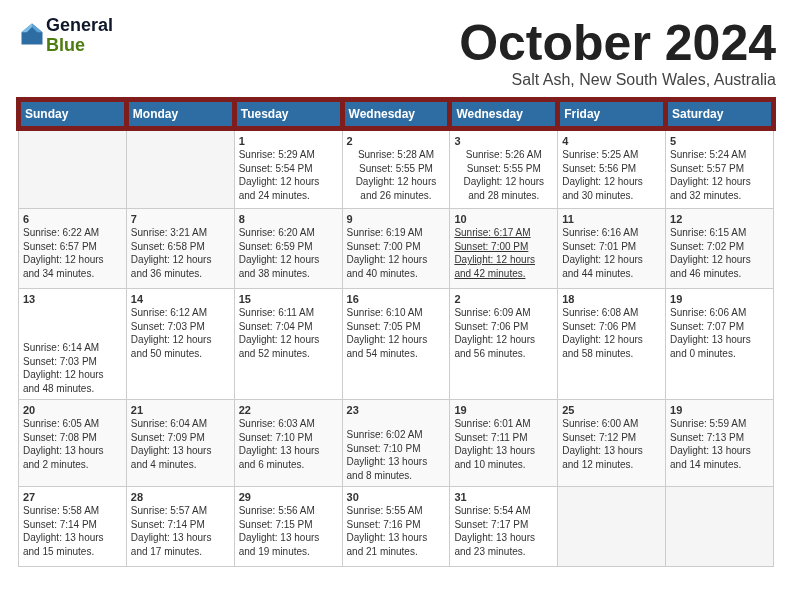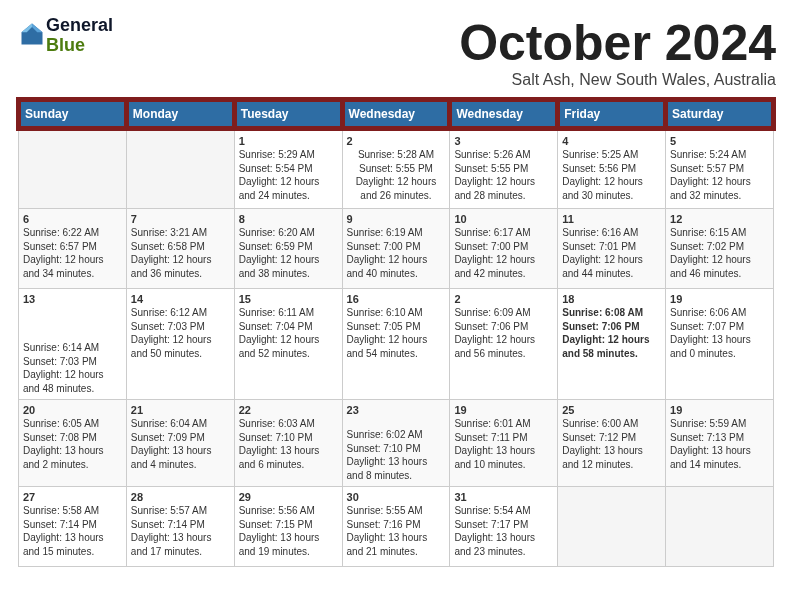--- a/index.html
+++ b/index.html
@@ -139,21 +139,21 @@
 Daylight: 12 hours and 24 minutes.</div>
         </td>
         <td>
           <span class="day-number">2</span>
           <div class="cell-text" style="white-space: pre-line; text-align: center;">Sunrise: 5:28 AM
 Sunset: 5:55 PM
 Daylight: 12 hours and 26 minutes.</div>
         </td>
         <td>
           <span class="day-number">3</span>
-          <div class="cell-text" style="white-space: pre-line;">Sunrise: 5:26 AM
+          <div class="cell-text" style="white-space: pre-line; text-align: center;">Sunrise: 5:26 AM
 Sunset: 5:55 PM
 Daylight: 12 hours and 28 minutes.</div>
         </td>
         <td>
           <span class="day-number">4</span>
           <div class="cell-text" style="white-space: pre-line;">Sunrise: 5:25 AM
 Sunset: 5:56 PM
 Daylight: 12 hours and 30 minutes.</div>
         </td>
         <td>
@@ -183,21 +183,21 @@
 Daylight: 12 hours and 38 minutes.</div>
         </td>
         <td>
           <span class="day-number">9</span>
           <div class="cell-text" style="white-space: pre-line;">Sunrise: 6:19 AM
 Sunset: 7:00 PM
 Daylight: 12 hours and 40 minutes.</div>
         </td>
         <td>
           <span class="day-number">10</span>
-          <div class="cell-text" style="white-space: pre-line;">Sunrise: 6:17 AM
+          <div class="cell-text" style="white-space: pre-line; text-decoration: underline;">Sunrise: 6:17 AM
 Sunset: 7:00 PM
 Daylight: 12 hours and 42 minutes.</div>
         </td>
         <td>
           <span class="day-number">11</span>
           <div class="cell-text" style="white-space: pre-line;">Sunrise: 6:16 AM
 Sunset: 7:01 PM
 Daylight: 12 hours and 44 minutes.</div>
         </td>
         <td>
@@ -233,21 +233,21 @@
 Daylight: 12 hours and 54 minutes.</div>
         </td>
         <td>
           <span class="day-number">2</span>
           <div class="cell-text" style="white-space: pre-line;">Sunrise: 6:09 AM
 Sunset: 7:06 PM
 Daylight: 12 hours and 56 minutes.</div>
         </td>
         <td>
           <span class="day-number">18</span>
-          <div class="cell-text" style="white-space: pre-line; font-weight: bold;">Sunrise: 6:08 AM
+          <div class="cell-text" style="white-space: pre-line;">Sunrise: 6:08 AM
 Sunset: 7:06 PM
 Daylight: 12 hours and 58 minutes.</div>
         </td>
         <td>
           <span class="day-number">19</span>
           <div class="cell-text" style="white-space: pre-line;">Sunrise: 6:06 AM
 Sunset: 7:07 PM
 Daylight: 13 hours and 0 minutes.</div>
         </td>
       </tr>

